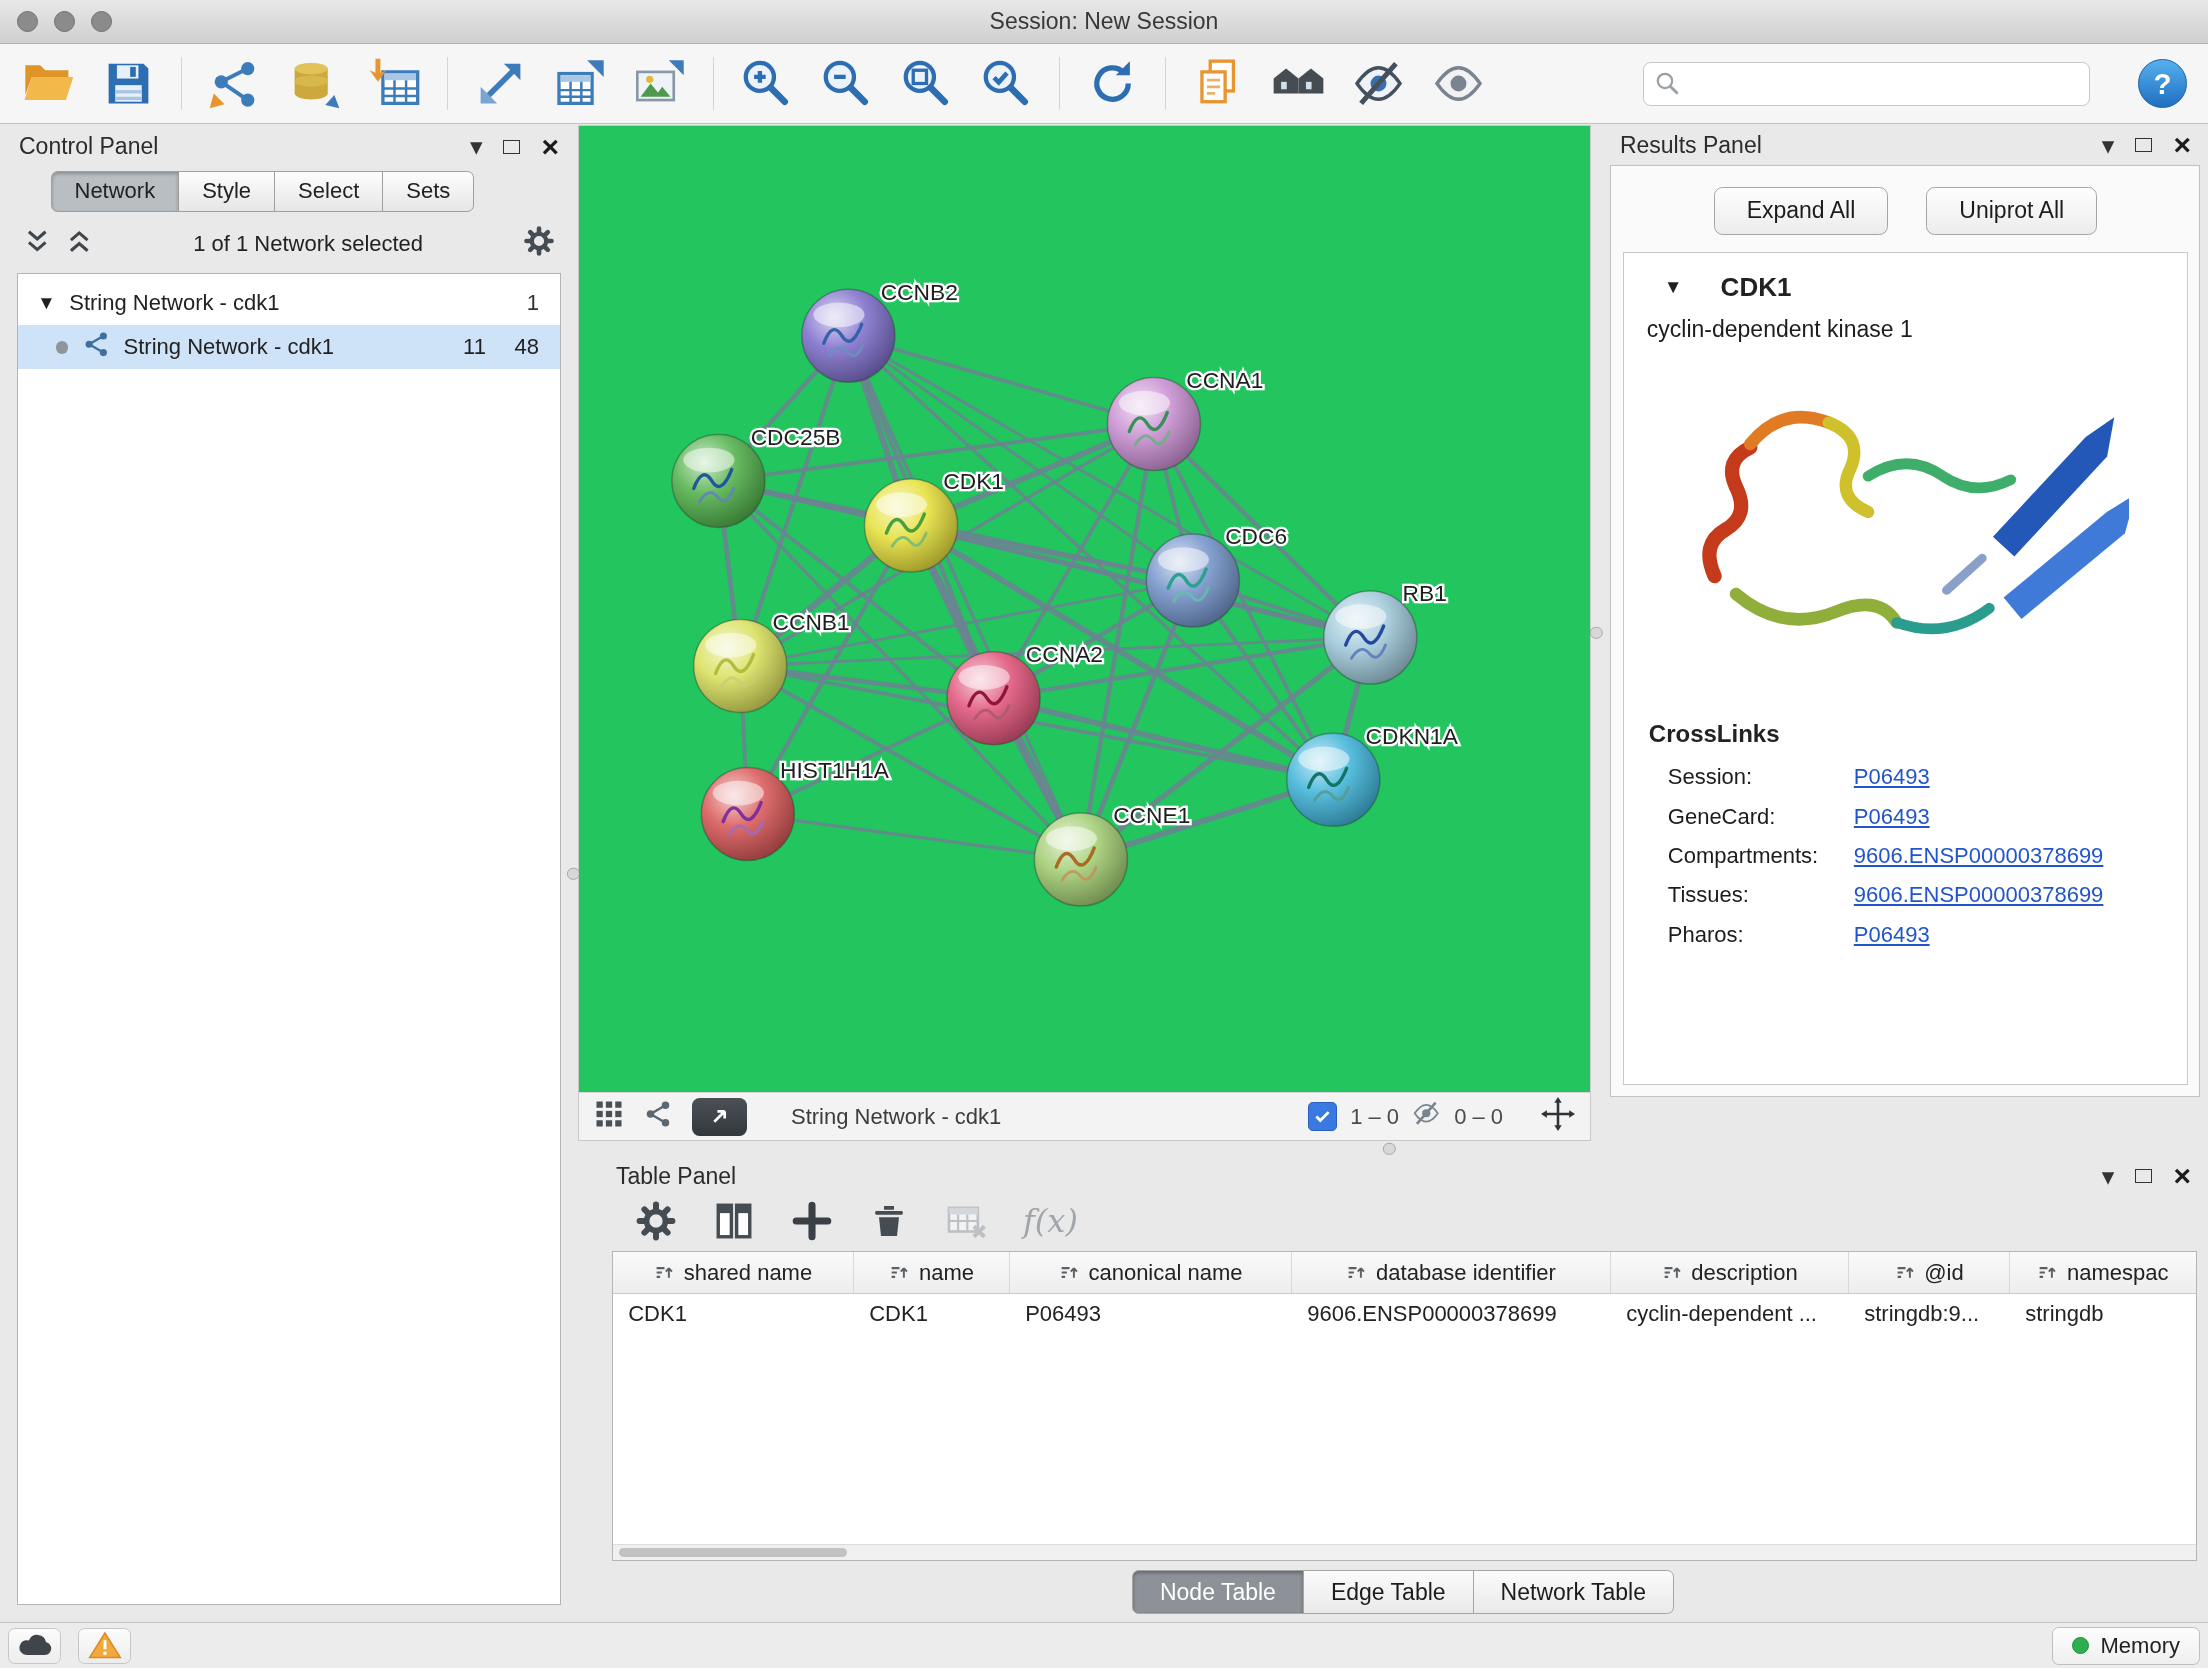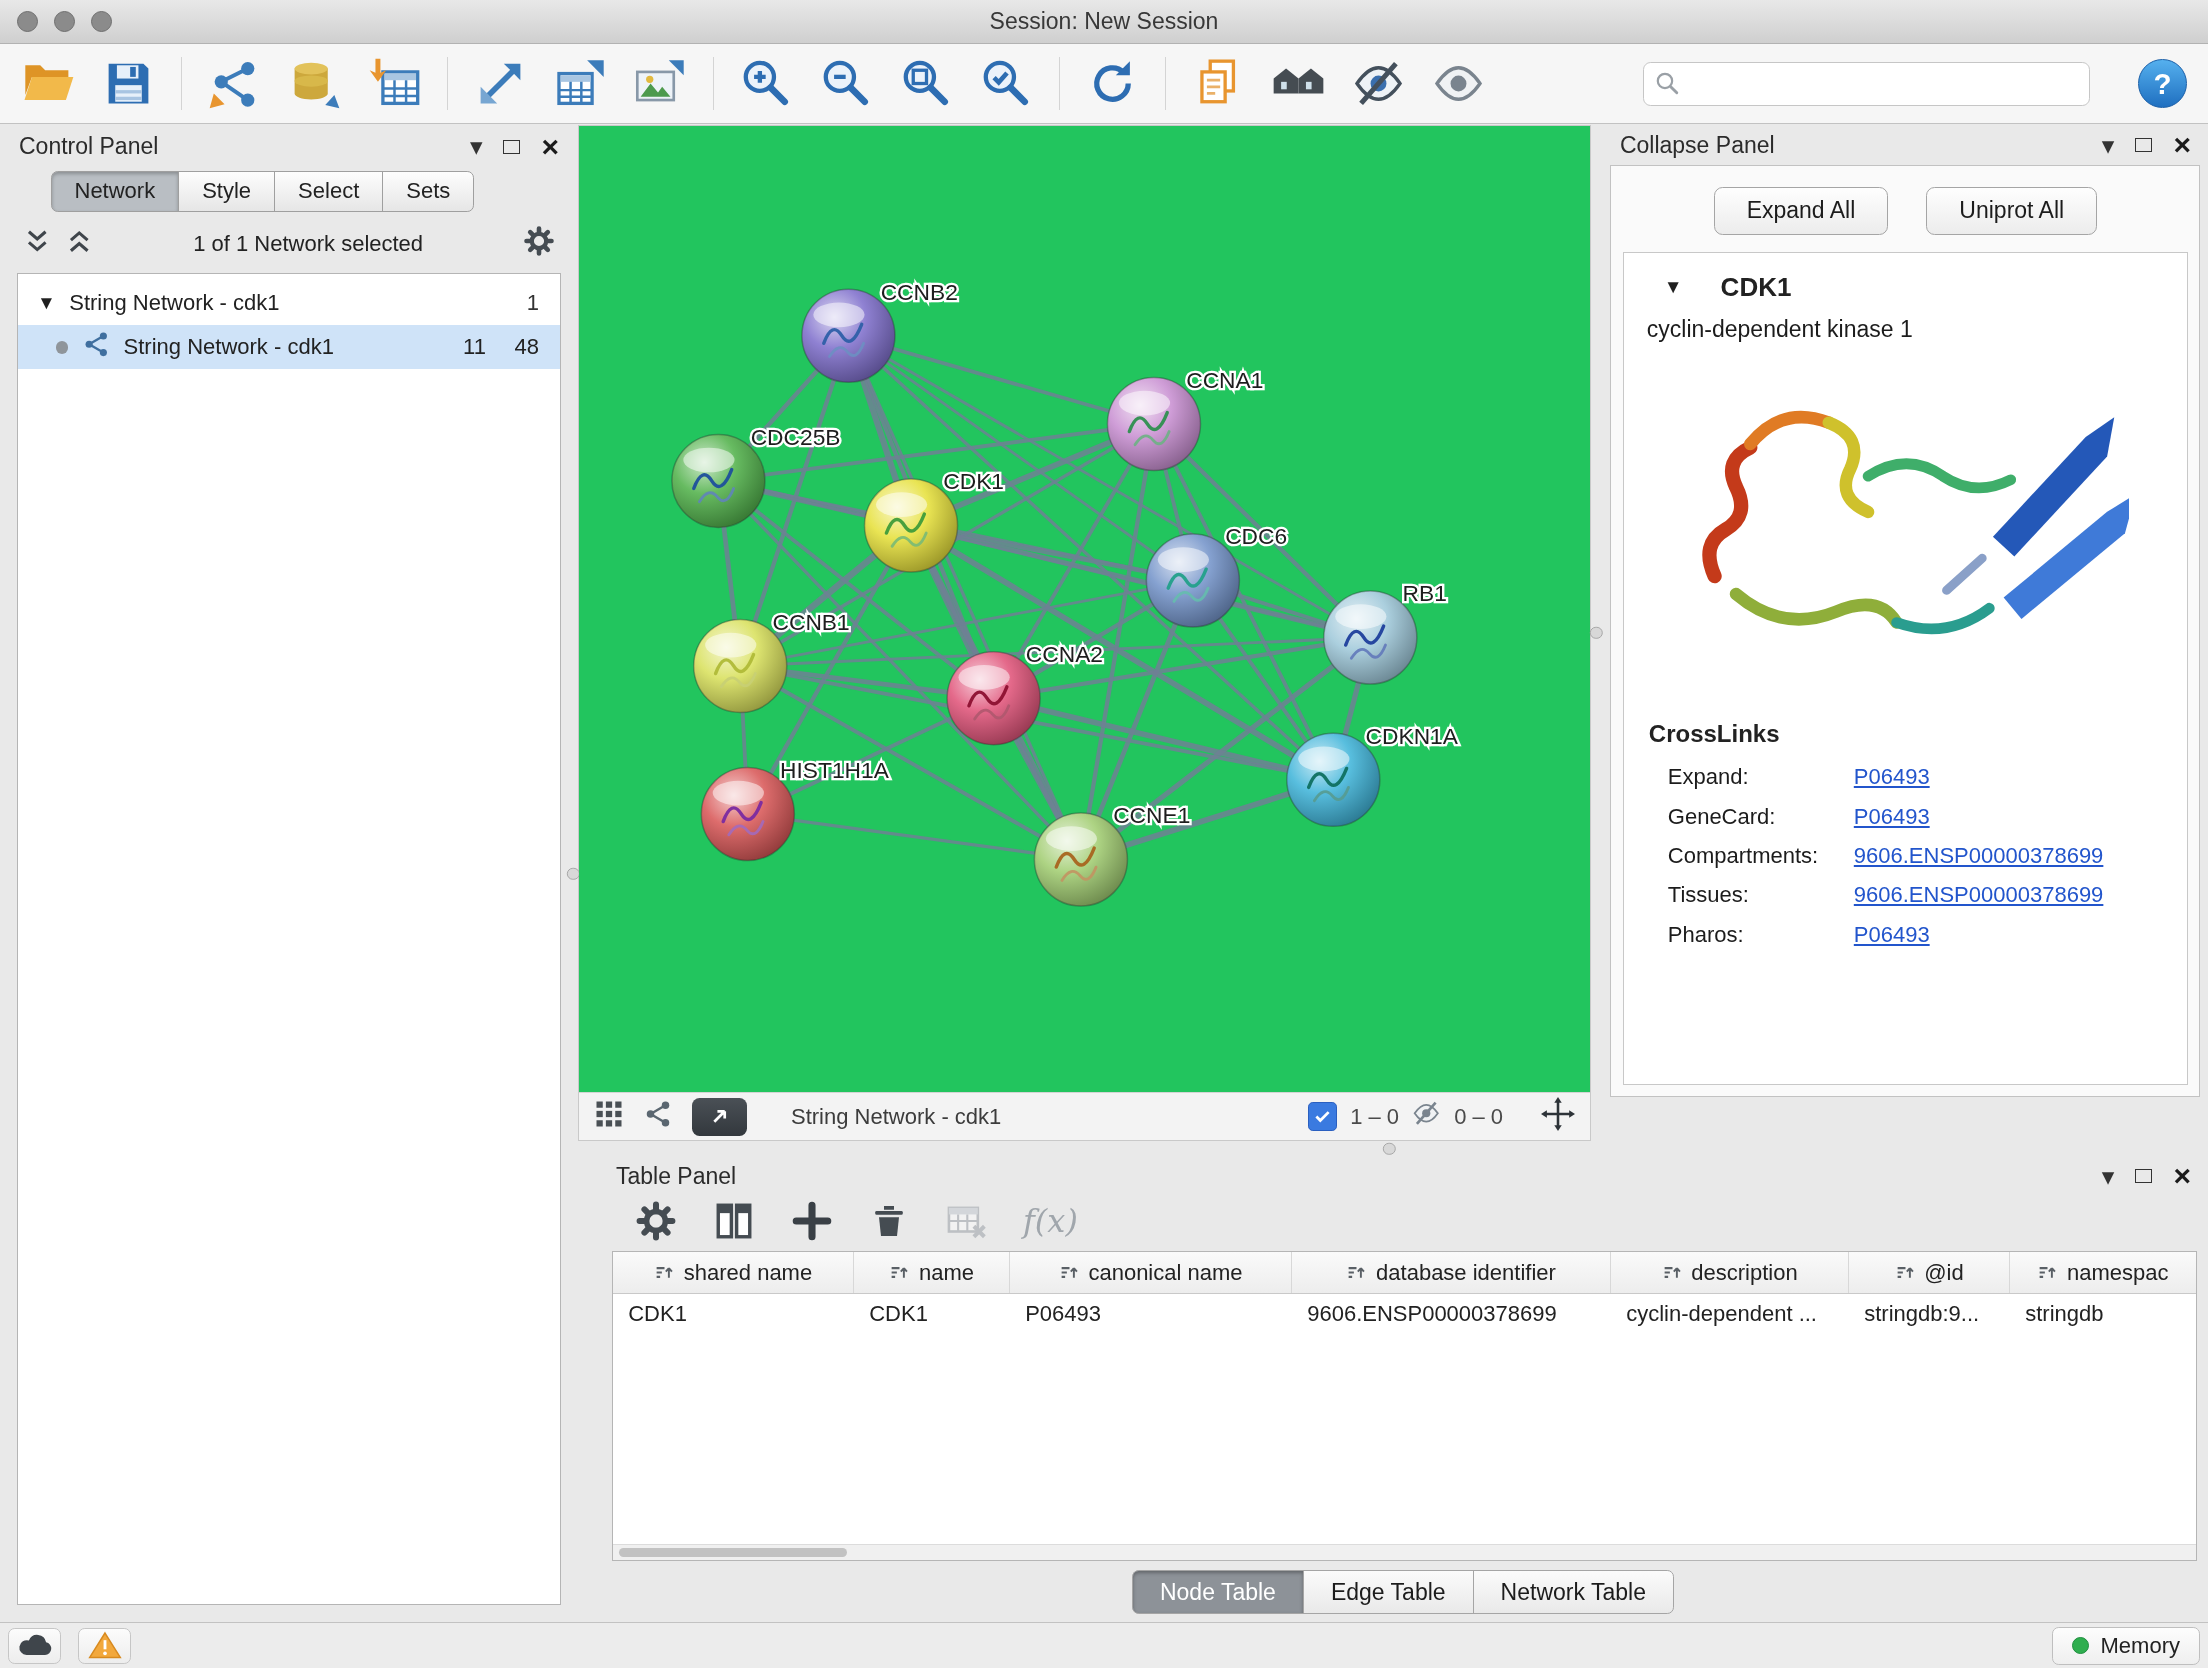--- a/index.html
+++ b/index.html
@@ -547,21 +547,21 @@
             </span>
           </div>
         </div>
 
         <div class="vsplit">
             <div class="knob"></div>
           </div>
 
         <div class="results-panel">
           <div class="panel-header">
-            <span>Collapse Panel</span>
+            <span>Results Panel</span>
             <span class="panel-controls">
               <span class="ph-collapse">▾</span>
               <span class="ph-float"></span>
               <span class="ph-close">×</span>
             </span>
           </div>
           <div class="rp-box">
             <div class="rp-buttons">
               <span class="rp-btn">Expand All</span>
               <span class="rp-btn">Uniprot All</span>
@@ -582,21 +582,21 @@
                     <path d="M104 64q22-14 42 0 18 12 38 2" stroke="#3fae6a" stroke-width="6"></path>
                     <path d="M120 146q28 10 52-8" stroke="#2a9d8f" stroke-width="6"></path>
                     <path d="M168 110l-20 18" stroke="#8aa0c8" stroke-width="5"></path>
                   </g>
                   <path d="M226 42l-52 56 12 11 52-56 4-22z" fill="#2458b8"></path>
                   <path d="M238 84l-58 48 10 12 58-48 6-22z" fill="#3f7ad8"></path>
                 </svg>
               </div>
               <div class="rp-cross-title">CrossLinks</div>
               <div class="rp-cross-row">
-                <span class="rp-cross-label">Expand:</span>
+                <span class="rp-cross-label">Session:</span>
                 <span class="rp-cross-value">P06493</span>
               </div>
               <div class="rp-cross-row">
                 <span class="rp-cross-label">GeneCard:</span>
                 <span class="rp-cross-value">P06493</span>
               </div>
               <div class="rp-cross-row">
                 <span class="rp-cross-label">Compartments:</span>
                 <span class="rp-cross-value">9606.ENSP00000378699</span>
               </div>

